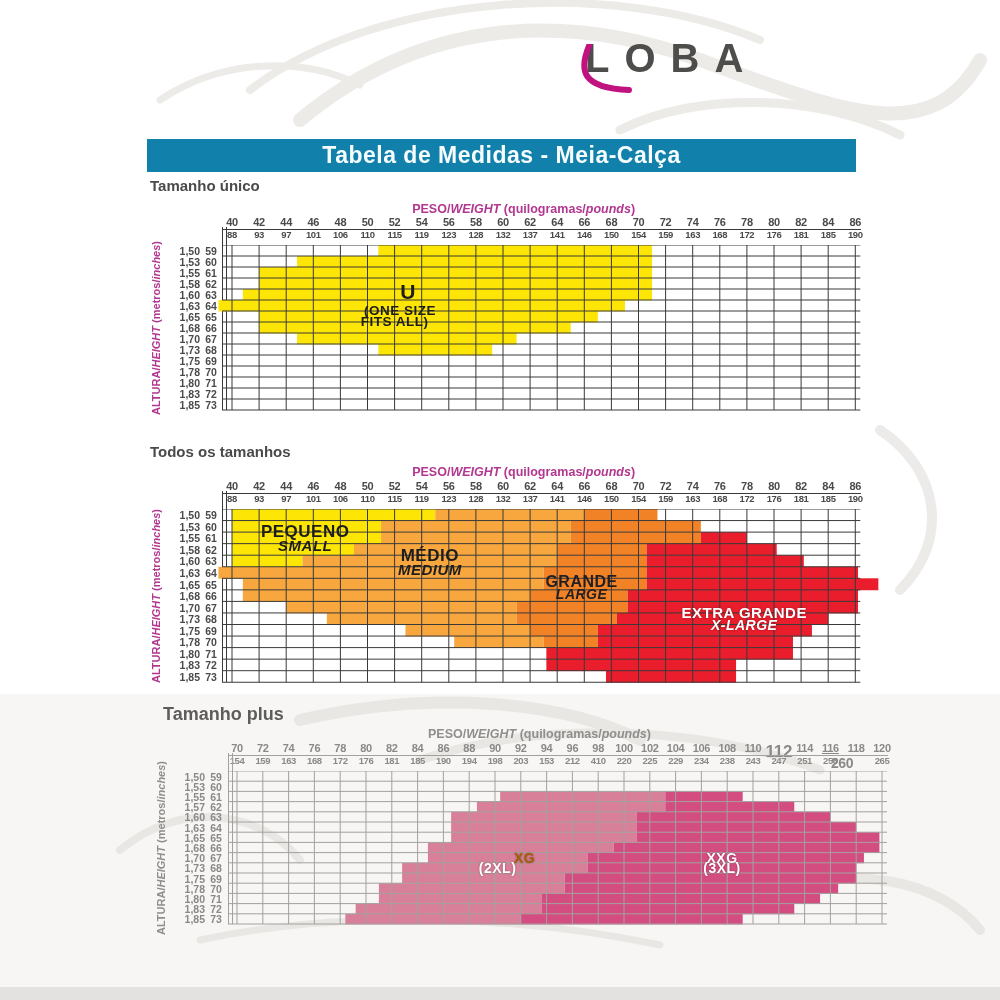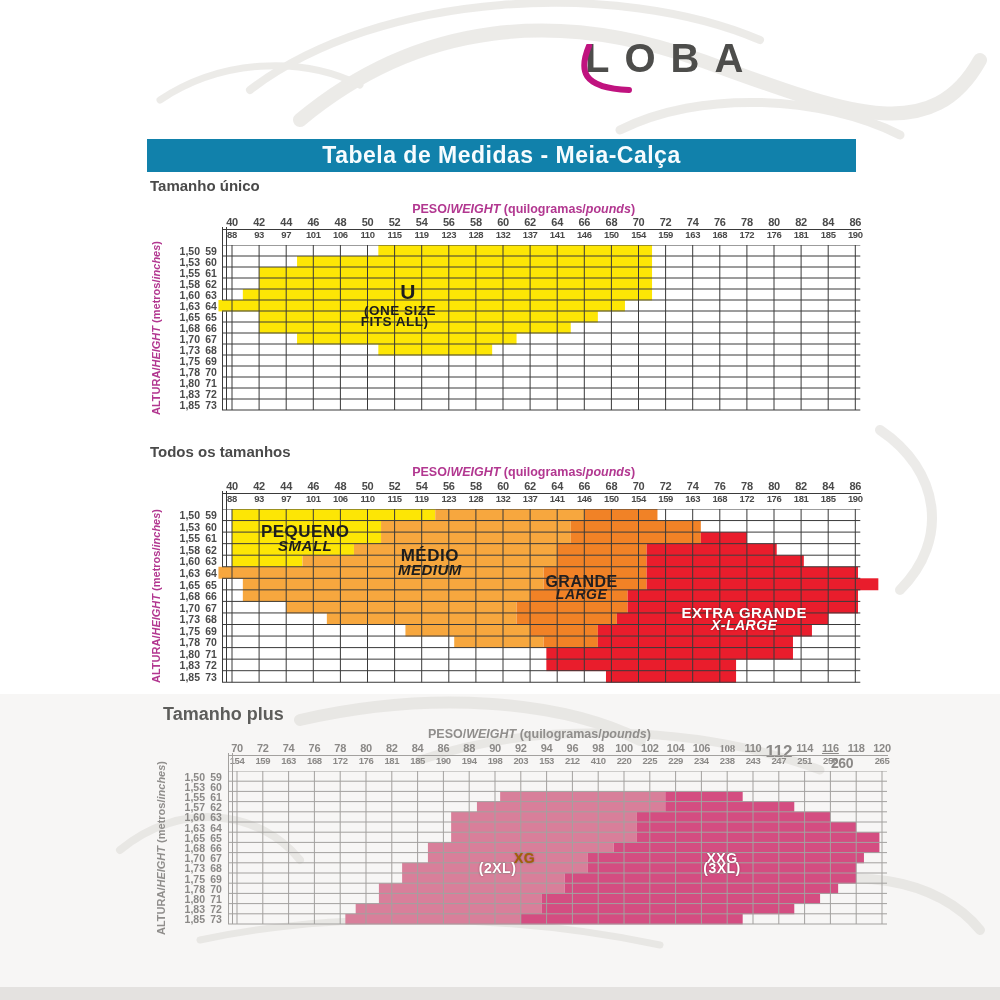--- a/index.html
+++ b/index.html
@@ -387,21 +387,21 @@
         <div class="tick" style="left: 469.2px; top: 742px; font-size: 11px; letter-spacing: -0.3px; color: rgb(139, 137, 135);">88</div>
         <div class="tick" style="left: 495px; top: 742px; font-size: 11px; letter-spacing: -0.3px; color: rgb(139, 137, 135);">90</div>
         <div class="tick" style="left: 520.8px; top: 742px; font-size: 11px; letter-spacing: -0.3px; color: rgb(139, 137, 135);">92</div>
         <div class="tick" style="left: 546.6px; top: 742px; font-size: 11px; letter-spacing: -0.3px; color: rgb(139, 137, 135);">94</div>
         <div class="tick" style="left: 572.4px; top: 742px; font-size: 11px; letter-spacing: -0.3px; color: rgb(139, 137, 135);">96</div>
         <div class="tick" style="left: 598.2px; top: 742px; font-size: 11px; letter-spacing: -0.3px; color: rgb(139, 137, 135);">98</div>
         <div class="tick" style="left: 624px; top: 742px; font-size: 11px; letter-spacing: -0.3px; color: rgb(139, 137, 135);">100</div>
         <div class="tick" style="left: 649.8px; top: 742px; font-size: 11px; letter-spacing: -0.3px; color: rgb(139, 137, 135);">102</div>
         <div class="tick" style="left: 675.6px; top: 742px; font-size: 11px; letter-spacing: -0.3px; color: rgb(139, 137, 135);">104</div>
         <div class="tick" style="left: 701.4px; top: 742px; font-size: 11px; letter-spacing: -0.3px; color: rgb(139, 137, 135);">106</div>
-        <div class="tick" style="left: 727.2px; top: 742px; font-size: 11px; letter-spacing: -0.3px; color: rgb(139, 137, 135); font-family: Liberation Serif, serif;">108</div>
+        <div class="tick" style="left: 727.2px; top: 742px; font-size: 11px; letter-spacing: -0.3px; color: rgb(139, 137, 135);">108</div>
         <div class="tick" style="left: 753px; top: 742px; font-size: 11px; letter-spacing: -0.3px; color: rgb(139, 137, 135);">110</div>
         <div class="tick" style="left: 778.8px; top: 742px; font-size: 17px; letter-spacing: -0.3px; color: rgb(139, 137, 135);">112</div>
         <div class="tick" style="left: 804.6px; top: 742px; font-size: 11px; letter-spacing: -0.3px; color: rgb(139, 137, 135);">114</div>
         <div class="tick" style="left: 830.4px; top: 742px; font-size: 11px; letter-spacing: -0.3px; color: rgb(139, 137, 135); text-decoration: underline;">116</div>
         <div class="tick" style="left: 856.2px; top: 742px; font-size: 11px; letter-spacing: -0.3px; color: rgb(139, 137, 135);">118</div>
         <div class="tick" style="left: 882px; top: 742px; font-size: 11px; letter-spacing: -0.3px; color: rgb(139, 137, 135);">120</div>
         <div class="abs" style="left: 228px; top: 754.5px; width: 660px; height: 1.5px; background: rgb(163, 161, 159);"></div>
         <div class="tick" style="left: 237px; top: 755px; font-size: 9.5px; letter-spacing: -0.4px; color: rgb(139, 137, 135);">154</div>
         <div class="tick" style="left: 262.8px; top: 755px; font-size: 9.5px; letter-spacing: -0.4px; color: rgb(139, 137, 135);">159</div>
         <div class="tick" style="left: 288.6px; top: 755px; font-size: 9.5px; letter-spacing: -0.4px; color: rgb(139, 137, 135);">163</div>

